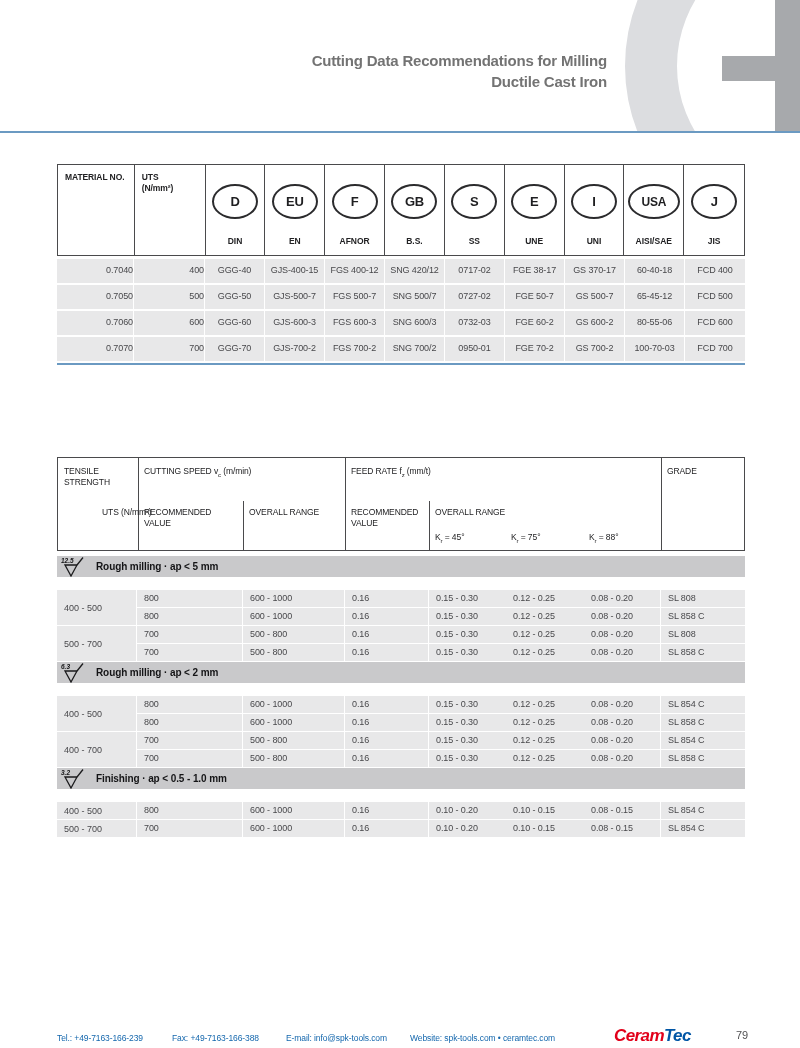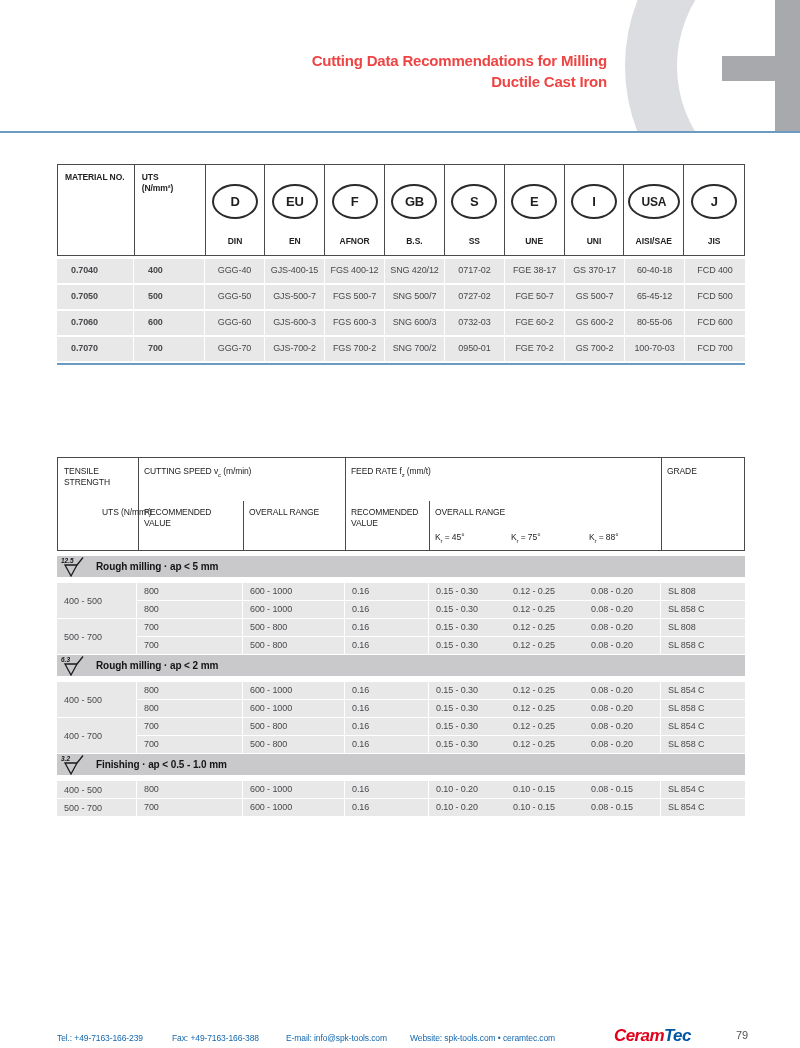--- a/index.html
+++ b/index.html
@@ -5,21 +5,21 @@
   * { margin:0; padding:0; box-sizing:border-box; }
   html,body { background:#f0f0f0; }
   .page {
     position:relative; width:800px; height:1048px; background:#ffffff;
     font-family:"Liberation Sans", sans-serif; color:#353537; overflow:hidden;
     margin:0 auto;
   }
   
   .doc-title {
     position:absolute; top:50px; right:193px; text-align:right;
-    font-size:15px; font-weight:bold; color:#ef4444; line-height:21px; letter-spacing:-0.2px;
+    font-size:15px; font-weight:bold; color:#737373; line-height:21px; letter-spacing:-0.2px;
   }
   .header-graphic { position:absolute; top:0; right:0; width:200px; height:133px; }
   .rule-top { position:absolute; top:131px; left:0; width:800px; height:2px; background:#6b9ac2; }
 
   
   .mat-table { position:absolute; left:57px; top:164px; width:688px; }
   .mat-head { position:relative; height:92px; border:1px solid #4a4a4c; display:flex; background:#fff; }
   .mat-head .col { position:relative; border-right:1px solid #4a4a4c; height:100%; }
   .mat-head .col:last-child { border-right:none; }
   .w-mat { width:77px; } .w-uts { width:71px; } .w-std { width:60px; }
@@ -28,37 +28,37 @@
     position:absolute; top:19px; left:50%; transform:translateX(-50%);
     width:46px; height:35px; border:2px solid #2b2b2d; border-radius:50%;
     display:flex; align-items:center; justify-content:center;
     font-weight:bold; font-size:13px; color:#1f1f21; background:#fff; letter-spacing:-0.3px;
   }
   .oval.wide { width:52px; font-size:12px; }
   .std-label { position:absolute; bottom:9px; left:0; width:100%; text-align:center; font-size:8.5px; font-weight:bold; color:#222224;margin-top:35px; }
   .mat-rows { margin-top:3px; }
   .mat-row { display:flex; height:24px; margin-bottom:2px; }
   .mat-cell { background:#e8e8e9; border-right:1px solid #ffffff; font-size:9px; color:#48484b; line-height:23px; text-align:center; letter-spacing:-0.1px; }
-  .mat-cell.left { text-align:left; padding-left:14px;font-weight:bold; }
+  .mat-cell.left { text-align:right; padding-left:14px; }
   .mat-cell:last-child { border-right:none; }
   .rule-mat { width:688px; height:2px; background:#6b9ac2; }
 
   
   .sec-heading { position:absolute; left:57px; top:402px; font-size:16px; font-weight:bold; color:#161618; letter-spacing:-0.2px; }
 
   
   .cut-head { position:absolute; left:57px; top:457px; width:688px; height:94px; border:1px solid #4a4a4c; background:#fff; }
   .cut-head .vline { position:absolute; top:0; bottom:0; width:1px; background:#4a4a4c; }
   .cut-head .vline.half { top:43px; }
   .hcell { position:absolute; font-size:8.5px; font-weight:normal; color:#222224; line-height:11px; letter-spacing:-0.1px; }
   .hcell sub { font-size:6px; }
 
   
   .cut-body { position:absolute; left:57px; top:556px; width:688px; }
-  .band { height:21px; background:#c9c9cb; display:flex; align-items:center; margin-bottom:6px; padding-left:3px; }
+  .band { height:21px; background:#c9c9cb; display:flex; align-items:center; margin-bottom:13px; padding-left:3px; }
   .band-label { font-size:10px; font-weight:bold; color:#141416; letter-spacing:-0.1px; }
   .ra { position:relative; width:30px; height:20px; flex:0 0 30px; margin-right:6px; }
   .ra-num { position:absolute; top:0px; left:1px; font-size:6.5px; font-weight:bold; color:#141416; }
   .ra svg { position:absolute; left:2px; top:0; }
   .group { display:flex; margin-bottom:1px; }
   .uts-cell { width:80px; background:#e8e8e9; border-right:1px solid #fff; font-size:9px; color:#48484b; padding-left:7px; display:flex; align-items:center; }
   .group-rows { flex:1; }
   .drow { display:flex; height:17px; margin-bottom:1px; }
   .drow:last-child { margin-bottom:0; }
   .dcell { background:#e8e8e9; border-right:1px solid #fff; font-size:9px; color:#48484b; line-height:17px; padding-left:7px; letter-spacing:-0.1px; }

